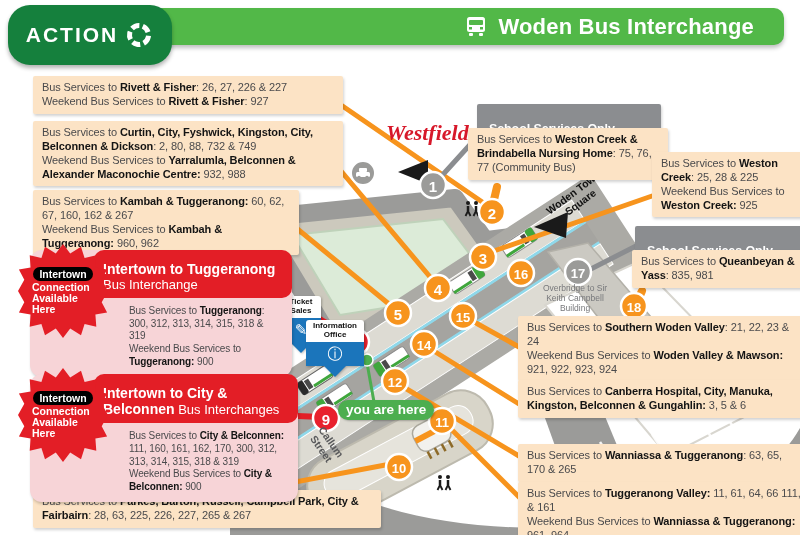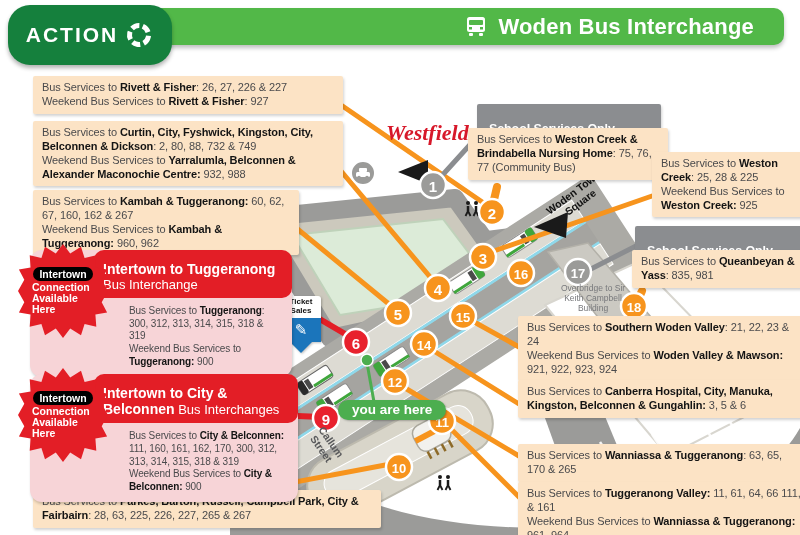--- a/index.html
+++ b/index.html
@@ -42,23 +42,23 @@
   .star .stxt{color:#fff;font-weight:700;font-size:10.5px;line-height:1.05;width:62px;margin-top:1px;}
 
   
   .maplabel{position:absolute;z-index:4;}
   .westfield{left:386px;top:120px;font-family:"Liberation Serif",serif;font-style:italic;font-weight:700;
              font-size:22px;color:#D7182A;}
   .wts{left:541px;top:186px;width:72px;transform:rotate(-37deg);font-weight:800;font-size:10.5px;
        text-align:center;line-height:1.1;color:#111;}
   .callum{left:297px;top:434px;width:58px;transform:rotate(55deg);font-weight:800;font-size:10.5px;
           text-align:center;line-height:1.1;color:#58595B;}
-  .overbridge{left:538px;top:283px;width:74px;font-size:8.5px;color:#77787B;text-align:center;line-height:1.18;margin-left:18px;}
+  .overbridge{left:538px;top:283px;width:74px;font-size:8.5px;color:#77787B;text-align:center;line-height:1.18;}
   .yah{left:338px;top:400px;background:#4CAE4F;color:#fff;font-weight:700;font-size:13.5px;
-       padding:2px 14px 3px;border-radius:11px;z-index:5;box-shadow:1px 1px 2px rgba(0,0,0,.25);}
+       padding:2px 8px 3px;border-radius:11px;z-index:5;box-shadow:1px 1px 2px rgba(0,0,0,.25);}
   .sign{position:absolute;z-index:4;text-align:center;filter:drop-shadow(1px 1px 1px rgba(0,0,0,.25));}
   .sign .lbl{background:#fff;color:#111;font-weight:800;font-size:8px;line-height:1.1;padding:2px 2px;
              border-radius:3px 3px 0 0;}
   .sign .ico{background:#1B75BB;color:#fff;font-size:15px;line-height:1;padding:4px 0 5px;}
   .sign .tri{width:0;height:0;margin:0 auto;border-left:11px solid transparent;border-right:11px solid transparent;
              border-top:11px solid #1B75BB;}
   .sign-ticket{left:281px;top:296px;width:40px;}
   .sign-info{left:306px;top:320px;width:58px;}
 </style>
 </head>
@@ -298,20 +298,25 @@
   <div class="maplabel wts">Woden Town Square</div>
   <div class="maplabel callum">Callum Street</div>
   <div class="maplabel overbridge">Overbridge to Sir Keith Campbell Building</div>
   <div class="maplabel yah">you are here</div>
 
   <div class="sign sign-ticket">
     <div class="lbl">Ticket Sales</div>
     <div class="ico">✎</div>
     <div class="tri"></div>
   </div>
+  <div class="sign sign-info">
+    <div class="lbl">Information Office</div>
+    <div class="ico">ⓘ</div>
+    <div class="tri"></div>
+  </div>
 
   <div id="callouts">
       <div class="callout peach" style="left: 33px; top: 76px; width: 292px;">
         <div class="cl"><span>Bus Services to </span><span class="b">Rivett &amp; Fisher</span><span>: 26, 27, 226 &amp; 227</span></div>
         <div class="cl"><span>Weekend Bus Services to </span><span class="b">Rivett &amp; Fisher</span><span>: 927</span></div>
       </div>
       <div class="callout peach" style="left: 33px; top: 121px; width: 292px;">
         <div class="cl"><span>Bus Services to </span><span class="b">Curtin, City, Fyshwick, Kingston, City, Belconnen &amp; Dickson</span><span>: 2, 80, 88, 732 &amp; 749</span></div>
         <div class="cl"><span>Weekend Bus Services to </span><span class="b">Yarralumla, Belconnen &amp; Alexander Maconochie Centre:</span><span> 932, 988</span></div>
       </div>

